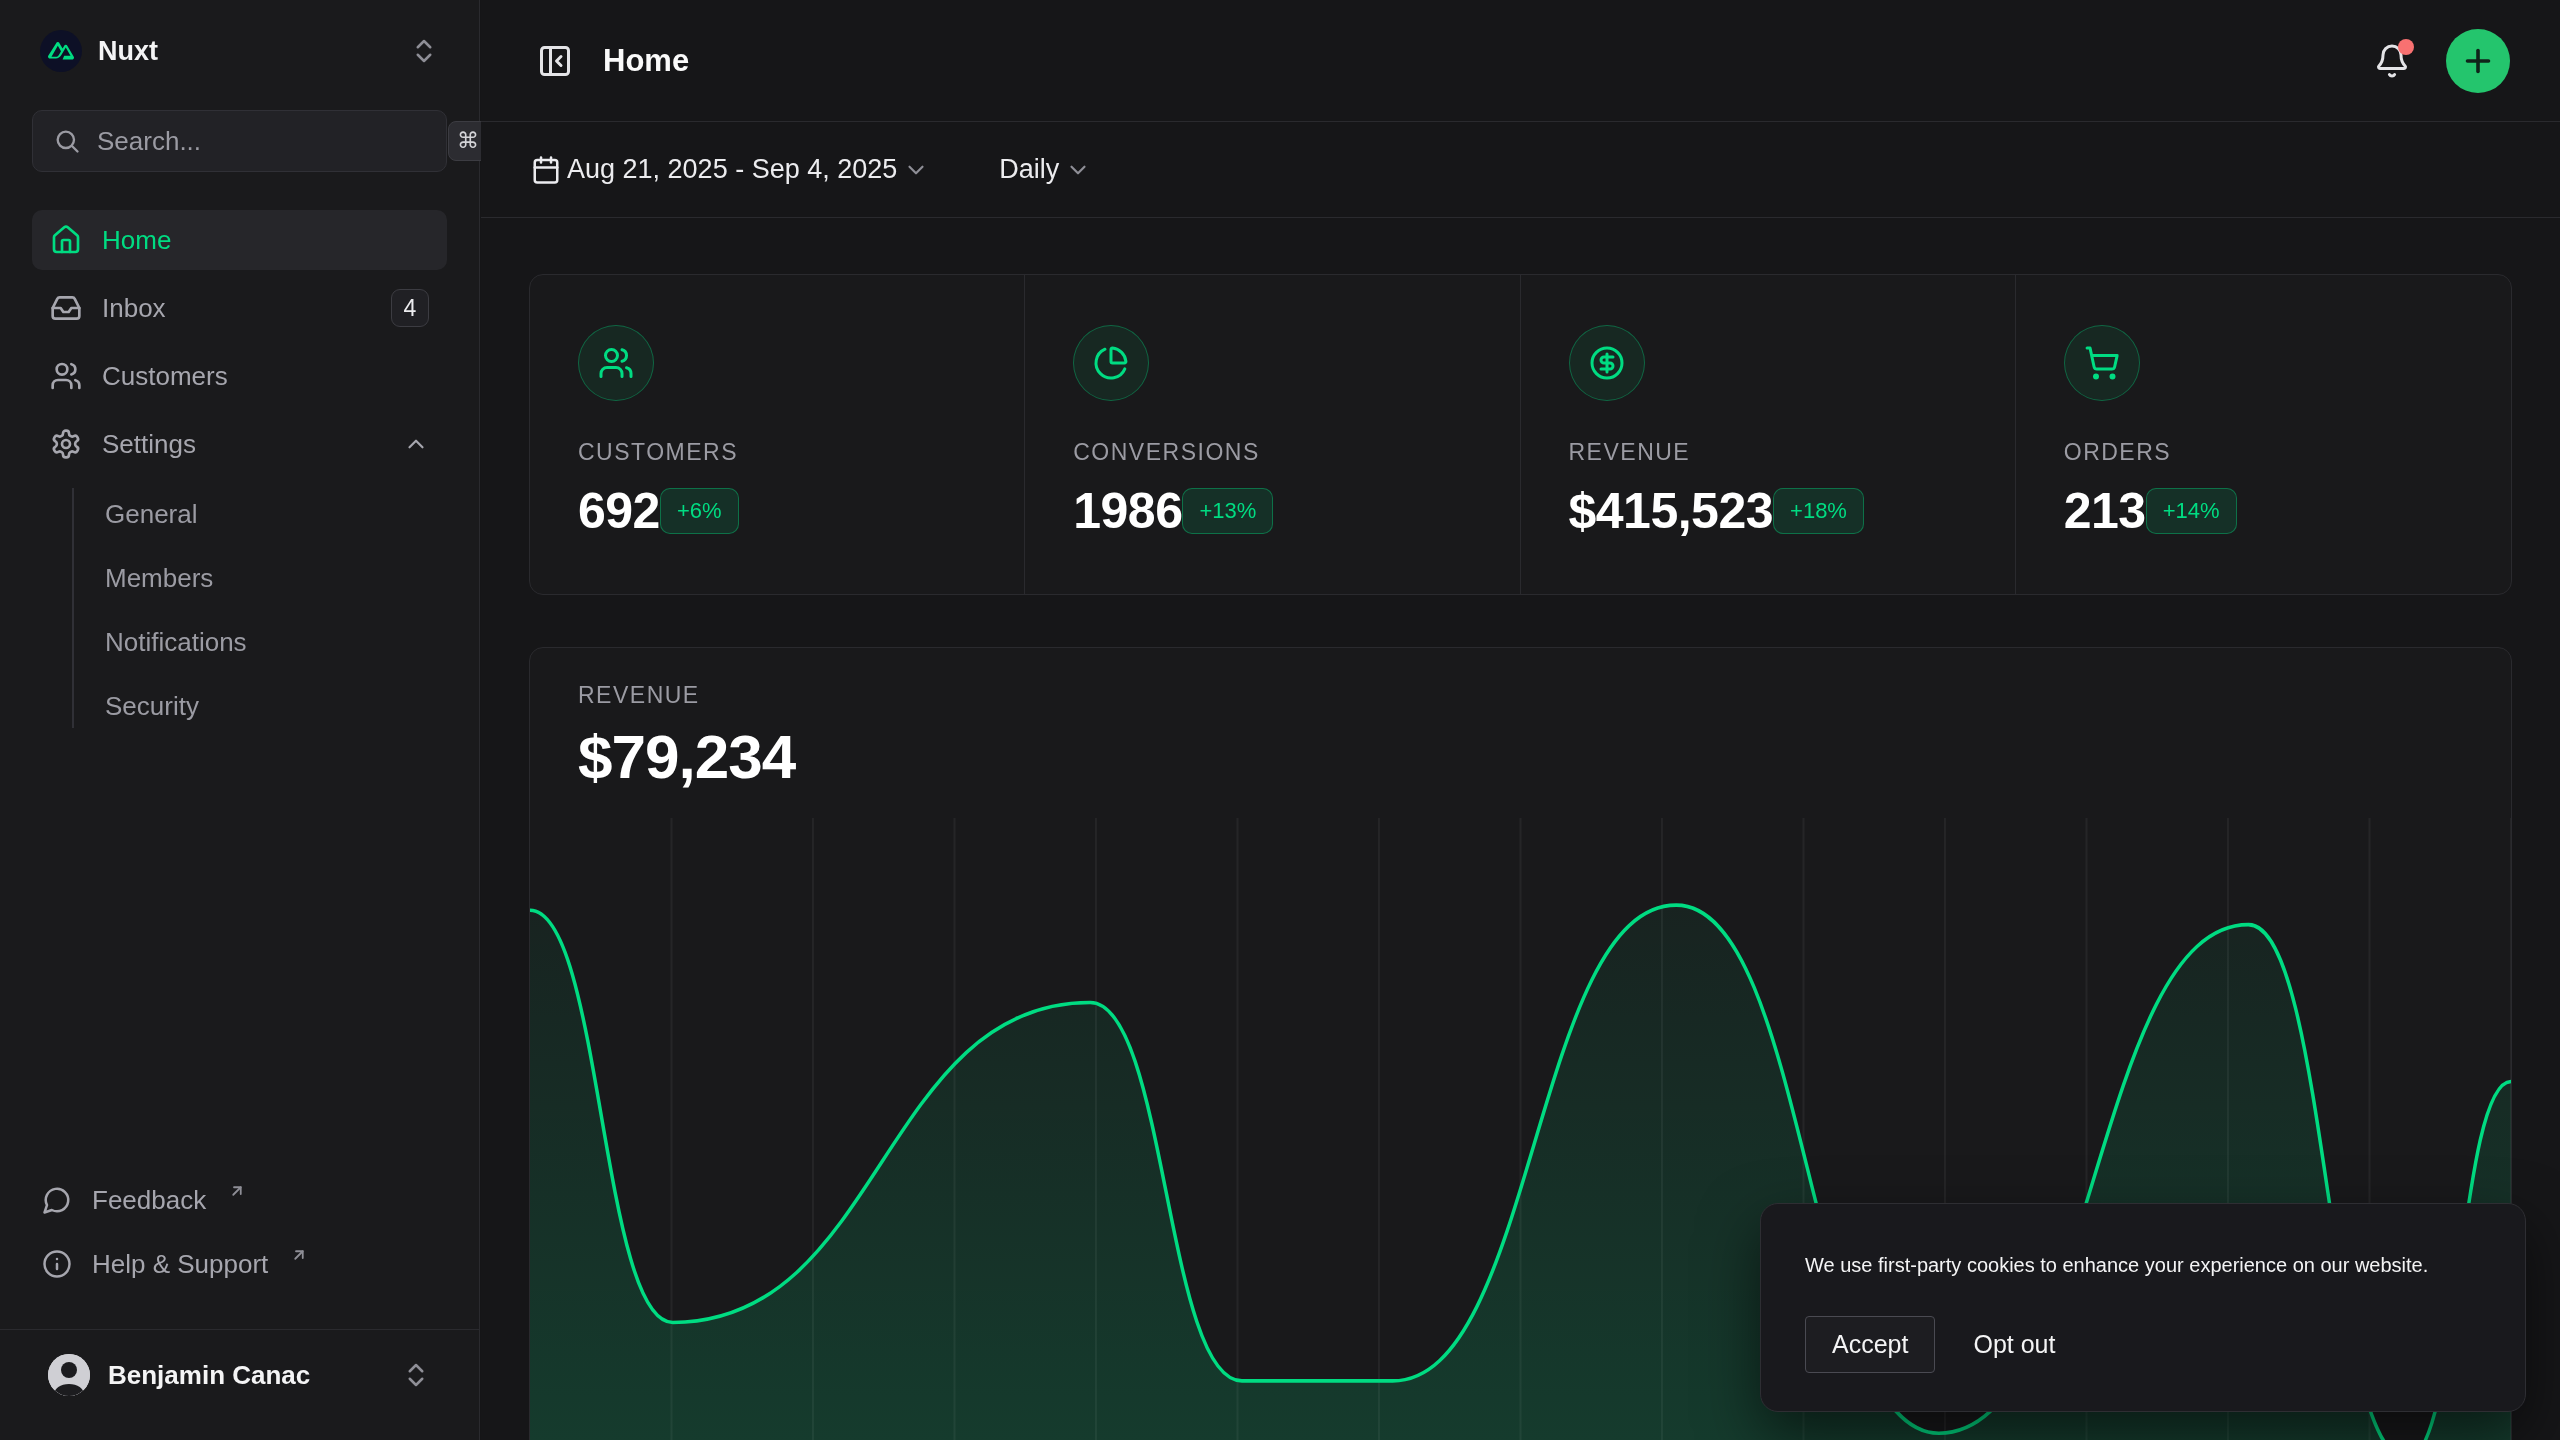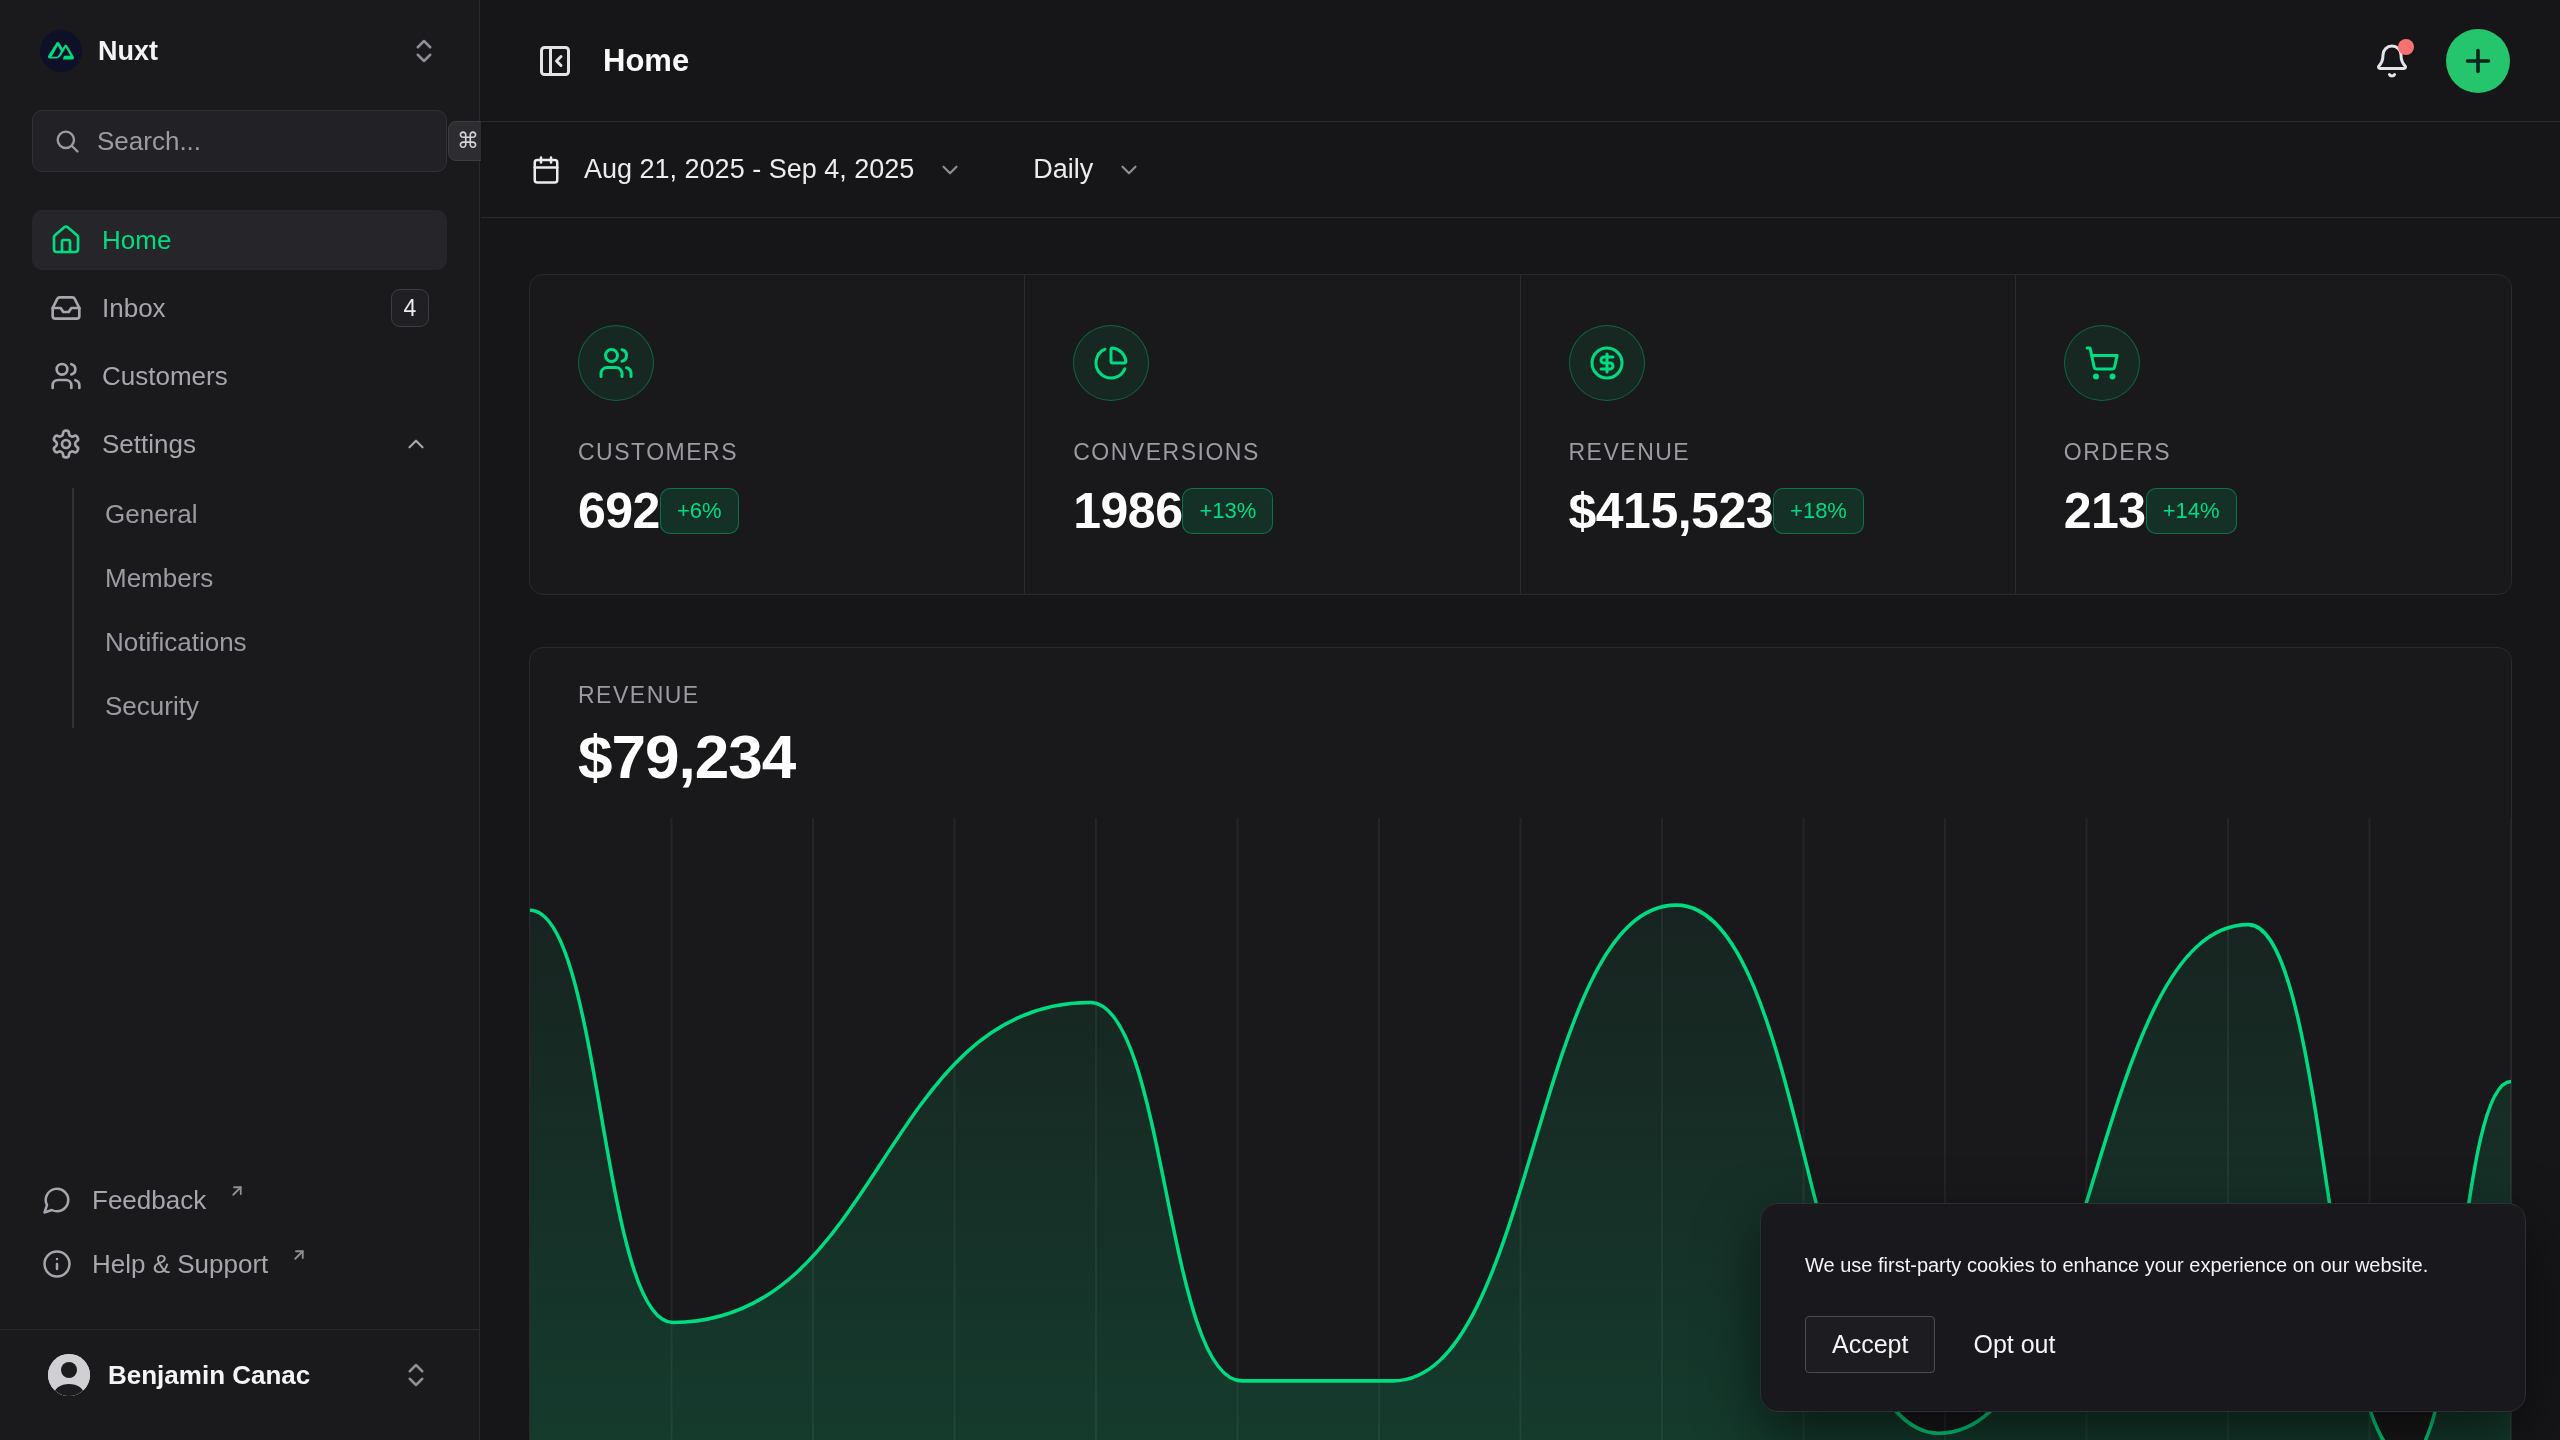--- a/index.html
+++ b/index.html
@@ -98,21 +98,21 @@
     width:64px; height:64px; border-radius:50%; border:none; cursor:pointer;
     background:var(--btn-green); color:#10231a;
     display:flex; align-items:center; justify-content:center;
   }
   .new-btn svg{ width:36px; height:36px; }
 
   .toolbar{
     height:96px; border-bottom:1px solid var(--border);
     display:flex; align-items:center; padding:0 50px; gap:70px;
   }
-  .tool-btn{ background:none; border:none; cursor:pointer; display:flex; align-items:center; gap:23px;
+  .tool-btn{ background:none; border:none; cursor:pointer; display:flex; align-items:center; gap:6px;
     color:#ececef; font-size:27px; font-weight:500; font-family:inherit; }
   .tool-btn svg.cal{ width:30px; height:30px; color:#ececef; }
   .tool-btn svg.chev{ width:26px; height:26px; color:#8e8e96; }
 
   .content{ padding:56px 48px 0 48px; }
 
   .stats{
     border:1px solid var(--border); border-radius:14px; background:var(--card-bg);
     display:grid; grid-template-columns:repeat(4,1fr); overflow:hidden;
   }

